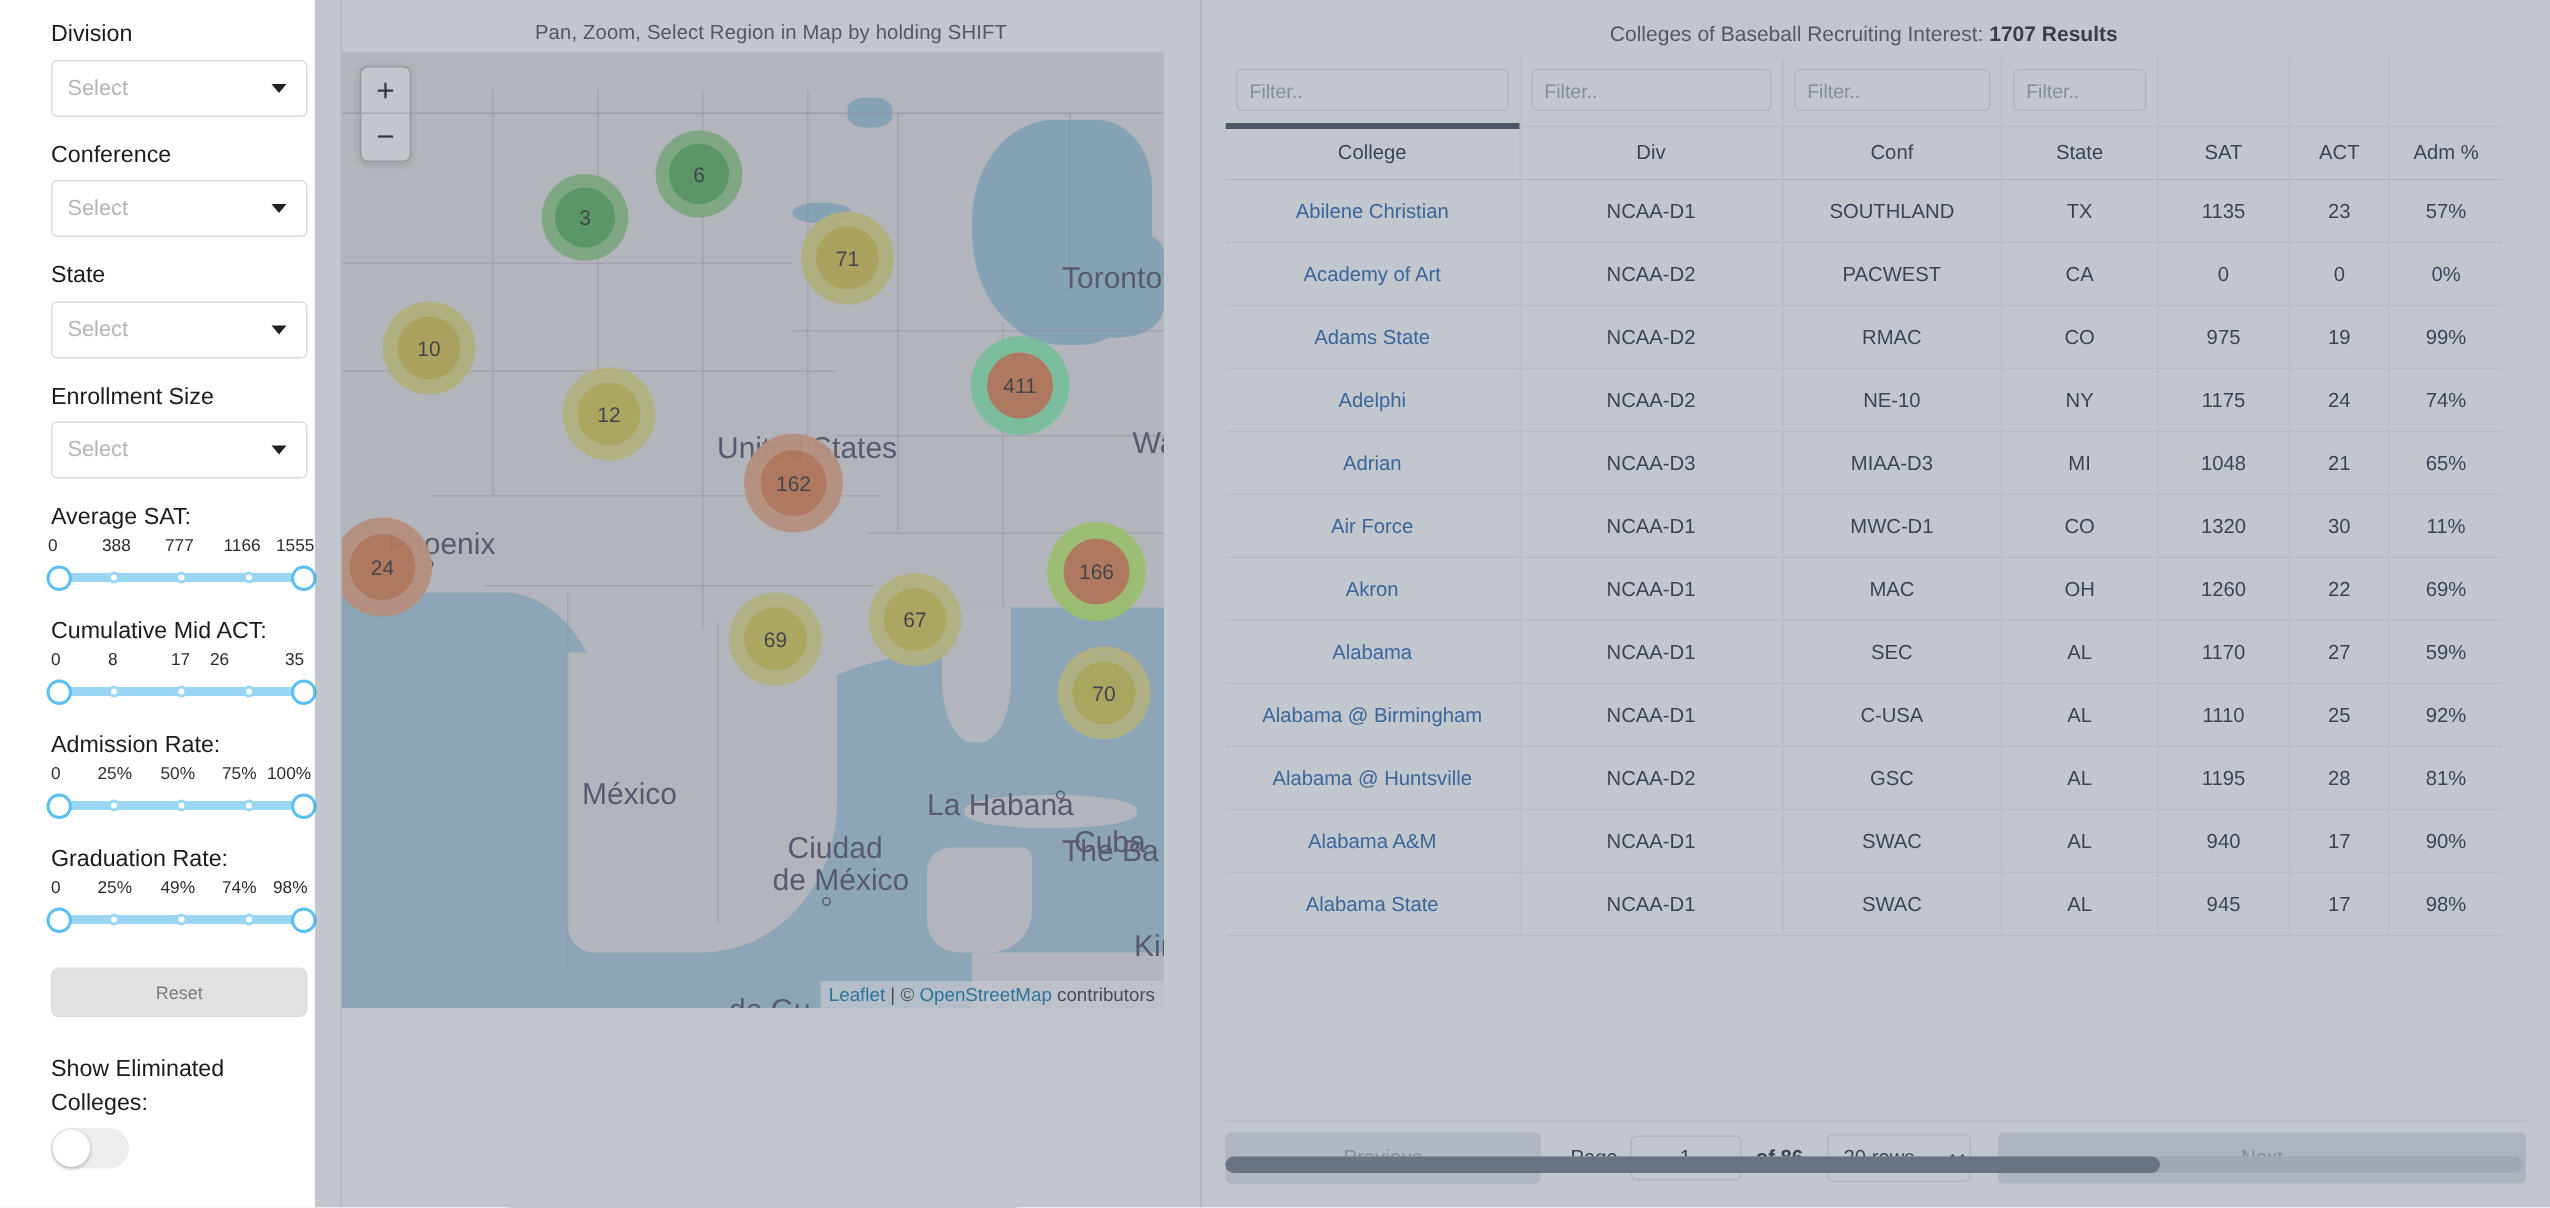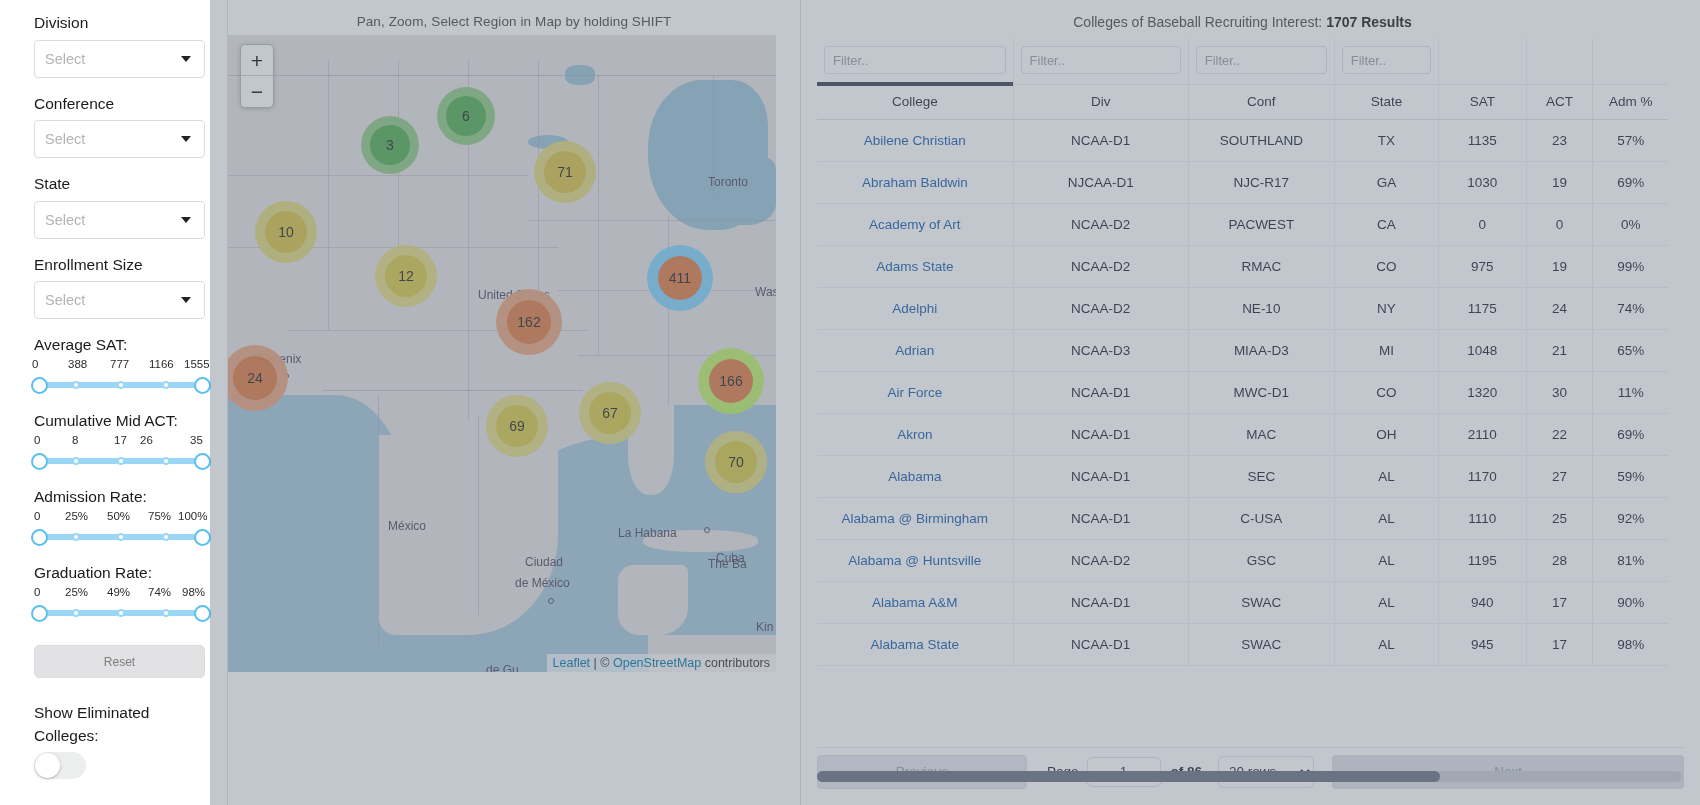--- a/index.html
+++ b/index.html
@@ -174,21 +174,21 @@
   }
   .water { position: absolute; background: #a7c9d9; }
   .landmask { position: absolute; background: #e3e1de; }
   .borderline { position: absolute; background: #a79bb0; }
   .maplabel {
     position: absolute;
     color: #4a4458;
     font-size: 14px;
     white-space: nowrap;
   }
-  .maplabel.big { font-size: 12px; color: #514a60; }
+  .maplabel.big { font-size: 20px; color: #514a60; }
   .citydot {
     position: absolute;
     width: 6px; height: 6px;
     border: 1px solid #55506a;
     border-radius: 50%;
   }
   .zoom-ctl {
     position: absolute;
     left: 12px; top: 9px;
     width: 34px;
@@ -587,21 +587,21 @@
           </div>
           <div class="cluster" style="left: 306px; top: 106px; width: 62px; height: 62px; background: rgb(226, 215, 120); opacity: 0.95;">
             <div class="inner" style="background: rgb(215, 193, 61);">71</div>
           </div>
           <div class="cluster" style="left: 27px; top: 166px; width: 62px; height: 62px; background: rgb(226, 215, 120); opacity: 0.95;">
             <div class="inner" style="background: rgb(215, 193, 61);">10</div>
           </div>
           <div class="cluster" style="left: 147px; top: 210px; width: 62px; height: 62px; background: rgb(228, 218, 127); opacity: 0.95;">
             <div class="inner" style="background: rgb(217, 200, 64);">12</div>
           </div>
-          <div class="cluster" style="left: 419px; top: 210px; width: 66px; height: 66px; background: #7dd3fc; opacity: 0.95;">
+          <div class="cluster" style="left: 419px; top: 189px; width: 66px; height: 66px; background: #86efac; opacity: 0.95;">
             <div class="inner" style="background: rgb(224, 121, 63);">411</div>
           </div>
           <div class="cluster" style="left: 268px; top: 254px; width: 66px; height: 66px; background: rgb(234, 163, 124); opacity: 0.95;">
             <div class="inner" style="background: rgb(224, 121, 63);">162</div>
           </div>
           <div class="cluster" style="left: 470px; top: 313px; width: 66px; height: 66px; background: #bef264; opacity: 0.95;">
             <div class="inner" style="background: rgb(224, 121, 63);">166</div>
           </div>
           <div class="cluster" style="left: -6px; top: 310px; width: 66px; height: 66px; background: rgb(234, 163, 124); opacity: 0.95;">
             <div class="inner" style="background: rgb(224, 121, 63);">24</div>
@@ -664,29 +664,20 @@
             <tr>
               <td class="cell"><span class="collink">Abilene Christian</span></td>
               <td class="cell">NCAA-D1</td>
               <td class="cell">SOUTHLAND</td>
               <td class="cell">TX</td>
               <td class="cell">1135</td>
               <td class="cell">23</td>
               <td class="cell">57%</td>
             </tr>
             <tr>
-              <td class="cell"><span class="collink">Abraham Baldwin</span></td>
-              <td class="cell">NJCAA-D1</td>
-              <td class="cell">NJC-R17</td>
-              <td class="cell">GA</td>
-              <td class="cell">1030</td>
-              <td class="cell">19</td>
-              <td class="cell">69%</td>
-            </tr>
-            <tr>
               <td class="cell"><span class="collink">Academy of Art</span></td>
               <td class="cell">NCAA-D2</td>
               <td class="cell">PACWEST</td>
               <td class="cell">CA</td>
               <td class="cell">0</td>
               <td class="cell">0</td>
               <td class="cell">0%</td>
             </tr>
             <tr>
               <td class="cell"><span class="collink">Adams State</span></td>
@@ -722,21 +713,21 @@
               <td class="cell">CO</td>
               <td class="cell">1320</td>
               <td class="cell">30</td>
               <td class="cell">11%</td>
             </tr>
             <tr>
               <td class="cell"><span class="collink">Akron</span></td>
               <td class="cell">NCAA-D1</td>
               <td class="cell">MAC</td>
               <td class="cell">OH</td>
-              <td class="cell">2110</td>
+              <td class="cell">1260</td>
               <td class="cell">22</td>
               <td class="cell">69%</td>
             </tr>
             <tr>
               <td class="cell"><span class="collink">Alabama</span></td>
               <td class="cell">NCAA-D1</td>
               <td class="cell">SEC</td>
               <td class="cell">AL</td>
               <td class="cell">1170</td>
               <td class="cell">27</td>

